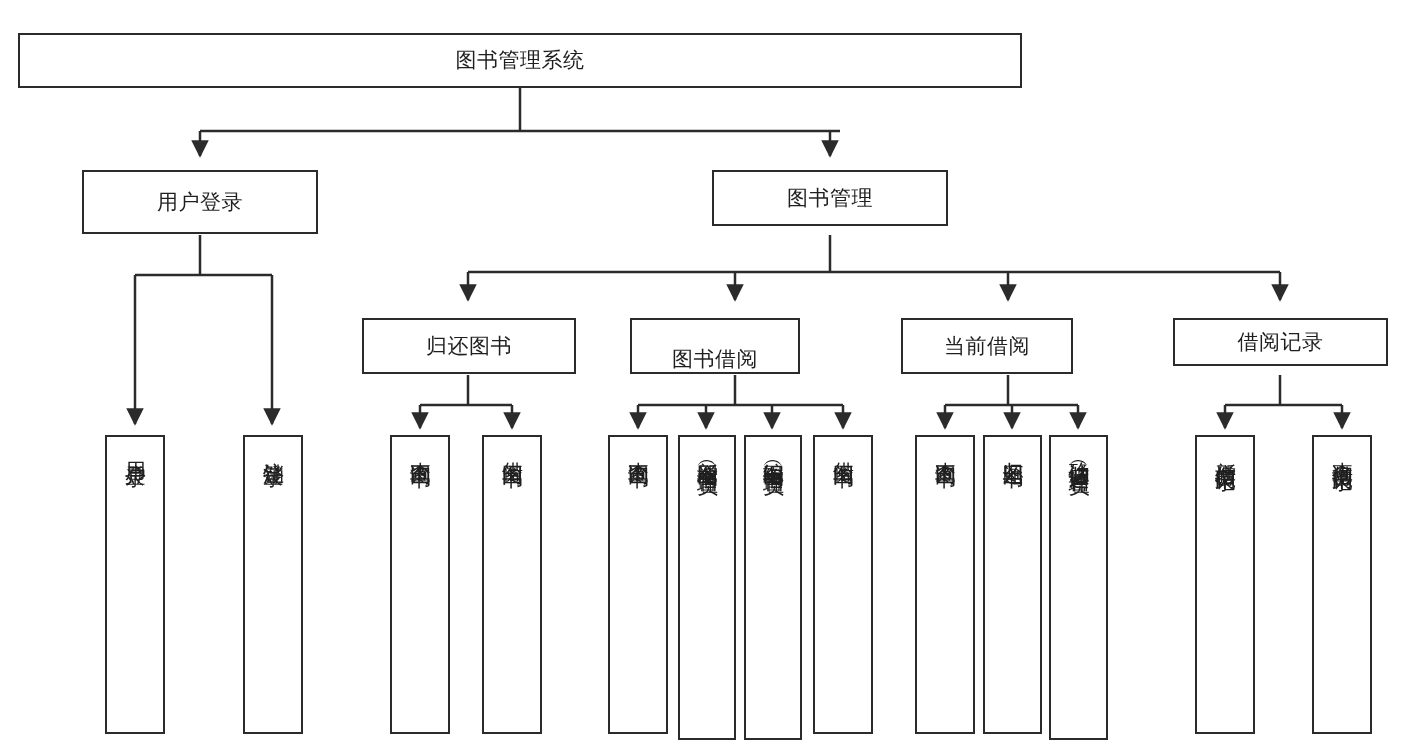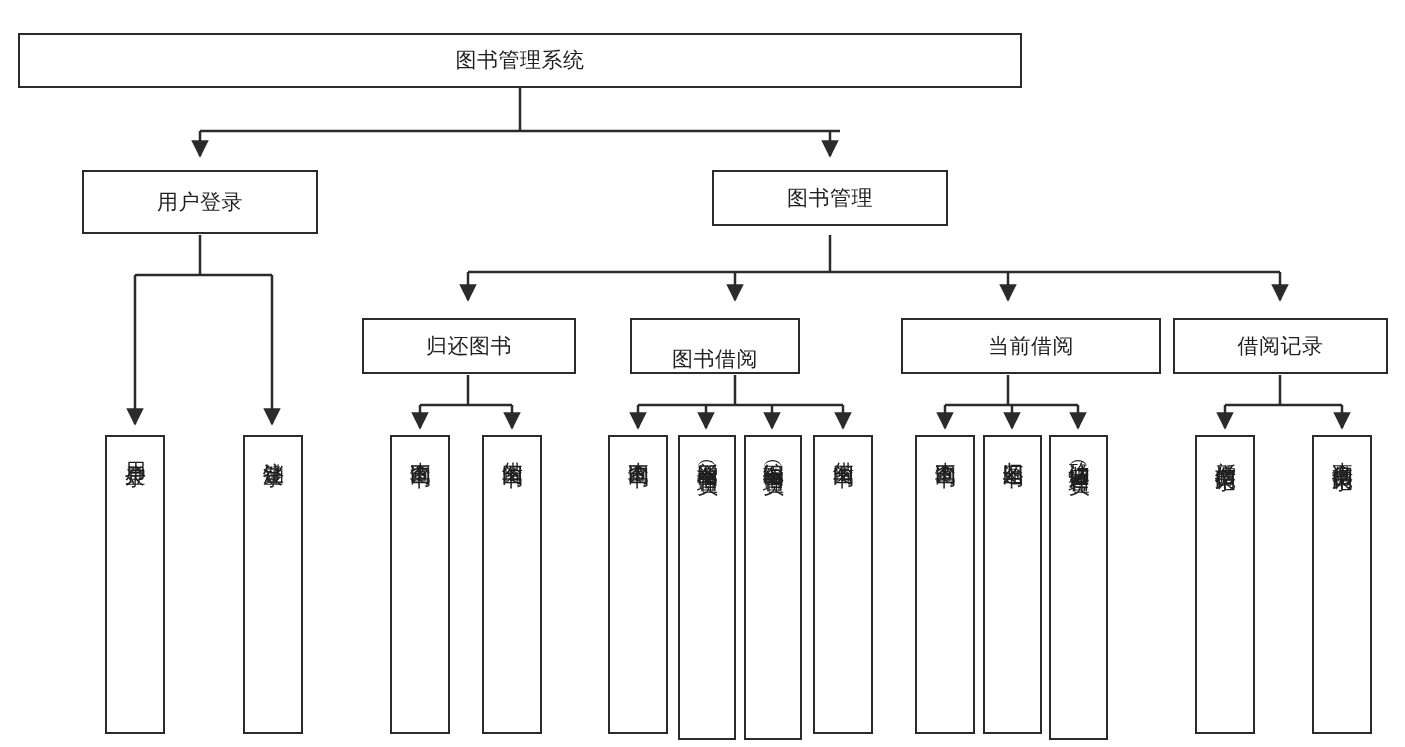--- a/index.html
+++ b/index.html
@@ -138,25 +138,25 @@
   </div>
 
   <div class="node horizontal" style="left:362px; top:318px; width:214px; height:56px;">
     <span class="label">归还图书</span>
   </div>
 
   <div class="node horizontal" style="left:630px; top:318px; width:170px; height:56px;align-items:flex-end;">
     <span class="label">图书借阅</span>
   </div>
 
-  <div class="node horizontal" style="left:901px; top:318px; width:260px; height:56px;">
+  <div class="node horizontal" style="left:901px; top:318px; width:172px; height:56px;">
     <span class="label">当前借阅</span>
   </div>
 
-  <div class="node horizontal" style="left:1173px; top:318px; width:215px; height:56px;">
+  <div class="node horizontal" style="left:1173px; top:318px; width:215px; height:48px;">
     <span class="label">借阅记录</span>
   </div>
 
   <div class="node vertical" style="left:105px; top:435px; width:60px; height:299px;">
     <span class="label">用户登录</span>
   </div>
 
   <div class="node vertical" style="left:243px; top:435px; width:60px; height:299px;">
     <span class="label">注销登录</span>
   </div>

